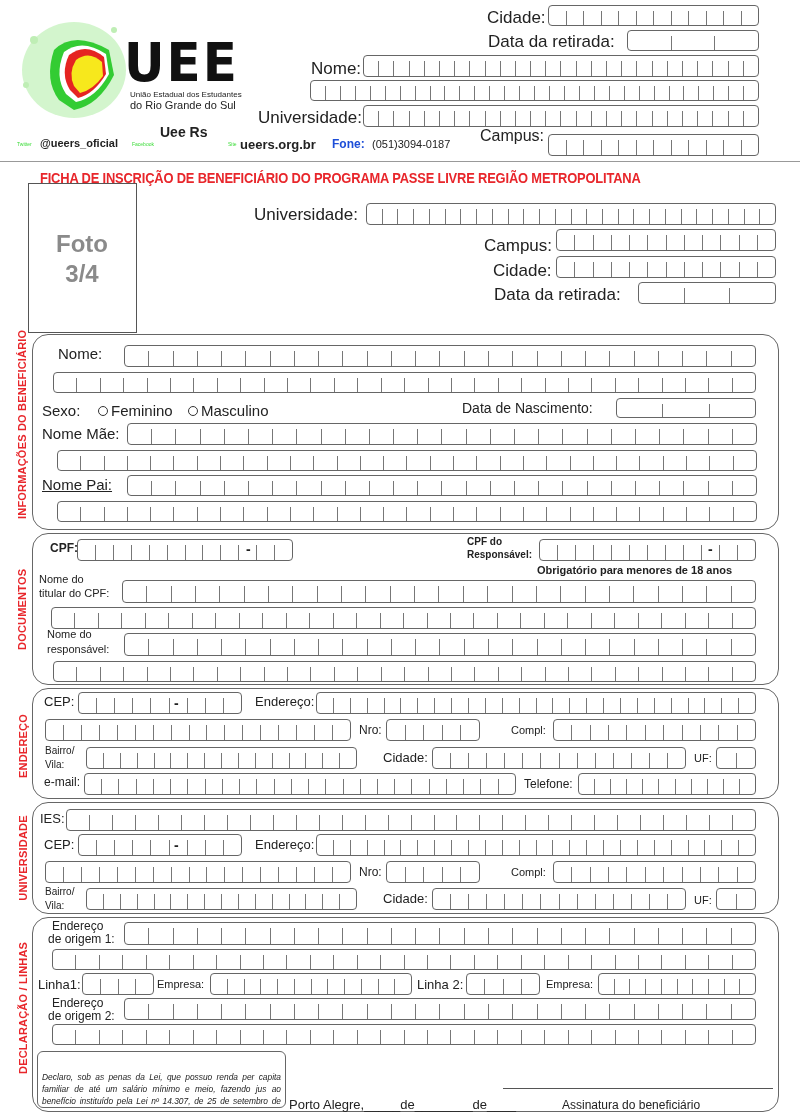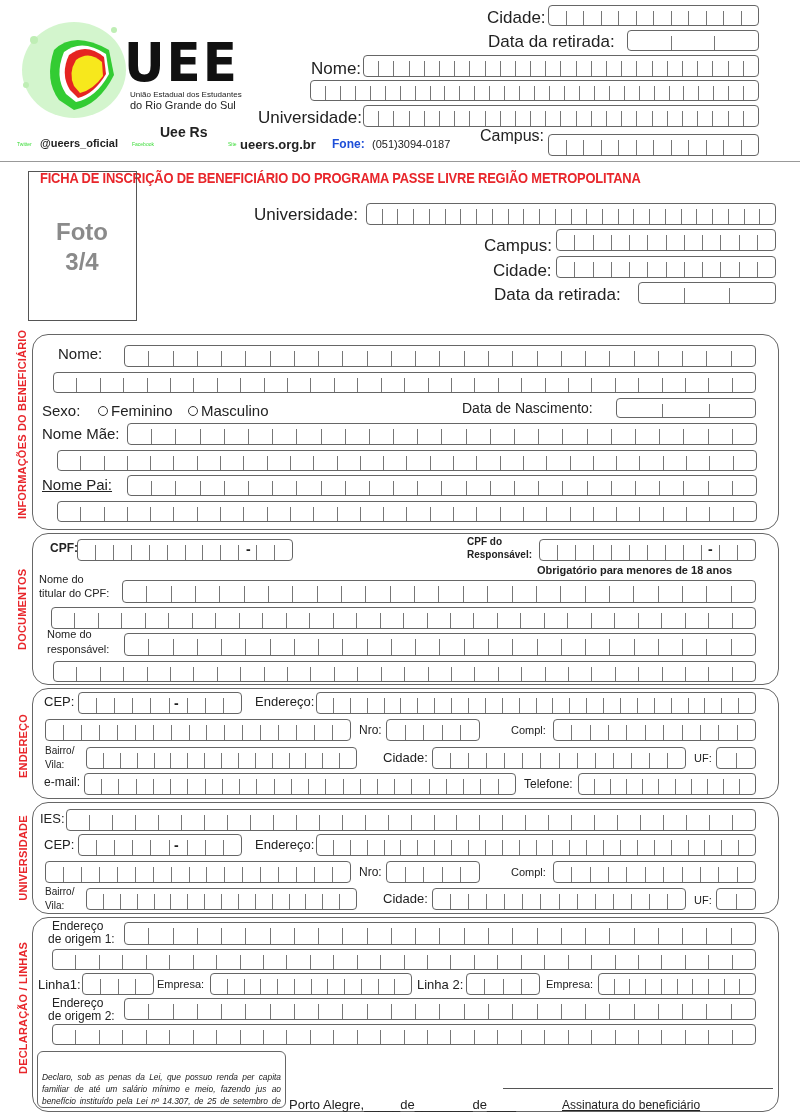--- a/index.html
+++ b/index.html
@@ -188,21 +188,21 @@
     <span class="cell"></span>
     <span class="cell"></span>
     <span class="cell"></span>
     <span class="cell"></span>
   </div>
 
 <div class="abs" style="left:0; top:161px; width:800px; height:1px; background:#999;"></div>
 
 <div class="lbl" style="left:40px; top:169px; font-size:15px; font-weight:bold; color:#e8262b; transform:scaleX(0.86); transform-origin:left center; letter-spacing:-0.2px;">FICHA DE INSCRIÇÃO DE BENEFICIÁRIO DO PROGRAMA PASSE LIVRE REGIÃO METROPOLITANA</div>
 
-<div class="abs" style="left:28px; top:171px; width:109px; height:150px; border:1.5px solid #555;">
+<div class="abs" style="left:28px; top:183px; width:109px; height:150px; border:1.5px solid #555;">
   <div class="lbl" style="left:0; width:106px; text-align:center; top:46px; font-size:24px; font-weight:bold; color:#8a8a8a;">Foto</div>
   <div class="lbl" style="left:0; width:106px; text-align:center; top:76px; font-size:24px; font-weight:bold; color:#8a8a8a;">3/4</div>
 </div>
 
 <div class="lbl" style="left:254px; top:205px; font-size:17px;">Universidade:</div>
 <div class="box" style="left:366px; top:203px; width:410px; height:22px;">
     <span class="cell"></span>
     <span class="cell"></span>
     <span class="cell"></span>
     <span class="cell"></span>
@@ -1144,13 +1144,13 @@
     <span class="cell"></span>
     <span class="cell"></span>
   </div>
 
 <div class="abs" style="left:37px; top:1051px; width:249px; height:57px; border:1.5px solid #666; border-radius:6px; padding:19px 4px; overflow:hidden;">
   <div style="font-size:8.4px; line-height:12px; font-style:italic; text-align:justify; color:#222; font-family:'Liberation Sans', sans-serif;">Declaro, sob as penas da Lei, que possuo renda per capita familiar de até um salário mínimo e meio, fazendo jus ao benefício instituído pela Lei nº 14.307, de 25 de setembro de 2013.</div>
 </div>
 
 <div class="lbl" style="left:289px; top:1097px; font-size:13px;">Porto Alegre,_____de________de____</div>
 <div class="abs" style="left:503px; top:1088px; width:270px; height:1px; background:#555;"></div>
-<div class="lbl" style="left:562px; top:1098px; font-size:12px;text-decoration:underline;">Assinatura do beneficiário</div>
+<div class="lbl" style="left:562px; top:1098px; font-size:12px;">Assinatura do beneficiário</div>
 
 </body></html>

